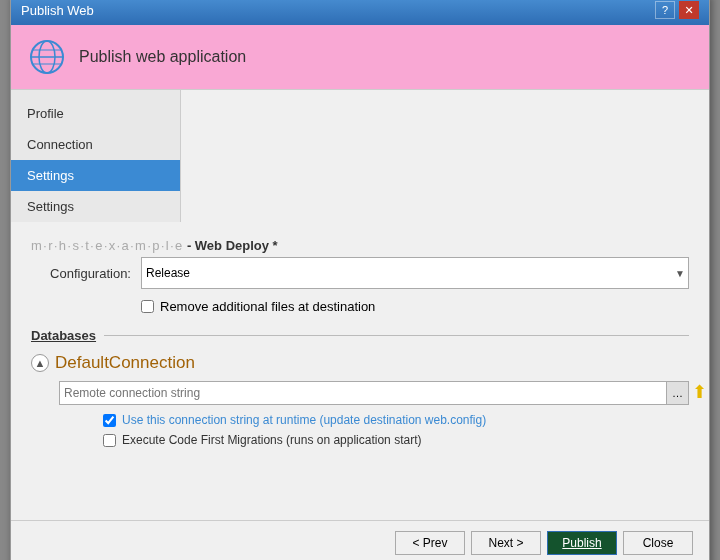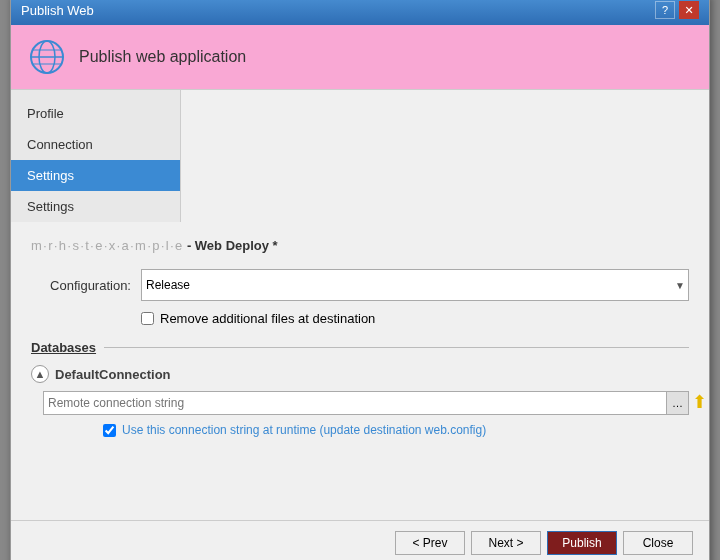--- a/index.html
+++ b/index.html
@@ -90,21 +90,21 @@
       color: white;
     }
     .main-content {
       flex: 1;
       padding: 16px 20px;
       overflow-y: auto;
     }
     .deploy-title {
       font-size: 13px;
       font-weight: 600;
-      margin-bottom: 16px;
+      margin-bottom: 4px;
       color: #333;
     }
     .deploy-title .blurred {
       color: #aaa;
       font-weight: normal;
       letter-spacing: 1px;
     }
     .form-row {
       display: flex;
       align-items: center;
@@ -183,28 +183,28 @@
       background: white;
       border-radius: 50%;
       display: flex;
       align-items: center;
       justify-content: center;
       font-size: 11px;
       cursor: pointer;
       color: #555;
     }
     .db-name {
-      font-weight: 700;
-      font-size: 13px;
-      color: #404040;
+      font-weight: 400;
+      font-size: 17px;
+      color: #a16207;
     }
     .db-input-row {
       display: flex;
       align-items: center;
-      margin-left: 12px;
+      margin-left: 28px;
       margin-bottom: 8px;
       position: relative;
     }
     .db-input {
       flex: 1;
       height: 24px;
       border: 1px solid #aaa;
       background: white;
       padding: 0 24px 0 4px;
       font-size: 12px;
@@ -258,23 +258,24 @@
     .footer-btn {
       height: 24px;
       min-width: 70px;
       border: 1px solid #aaa;
       background: #f0f0f0;
       font-size: 12px;
       cursor: pointer;
       padding: 0 12px;
     }
     .footer-btn.primary {
-      background: #7f1d1d;
+      background: #14532d;
       color: white;
       border-color: #2e6db4;
+      text-decoration: underline;
     }
   </style>
 </head>
 <body>
 
 <div class="dialog">
 
   <div class="title-bar">
     <span class="title-bar-text">Publish Web</span>
     <div class="title-bar-controls">
@@ -351,20 +352,24 @@
             <span>…</span>
           </div>
           <span class="cursor-indicator">⬆</span>
         </div>
 
         <div class="db-checkbox-row">
           <input type="checkbox" id="useConnStr" checked="" style="">
           <label for="useConnStr" class="db-checkbox-label">Use this connection string at runtime (update destination web.config)</label>
         </div>
 
+        <div class="db-checkbox-row">
+          <input type="checkbox" id="execMigrations" style="">
+          <label for="execMigrations" class="db-checkbox-label-plain">Execute Code First Migrations (runs on application start)</label>
+        </div>
       </div>
     </div>
   </div>
 
   <div class="footer">
     <button class="footer-btn">&lt; Prev</button>
     <button class="footer-btn">Next &gt;</button>
     <button class="footer-btn primary">Publish</button>
     <button class="footer-btn">Close</button>
   </div>

